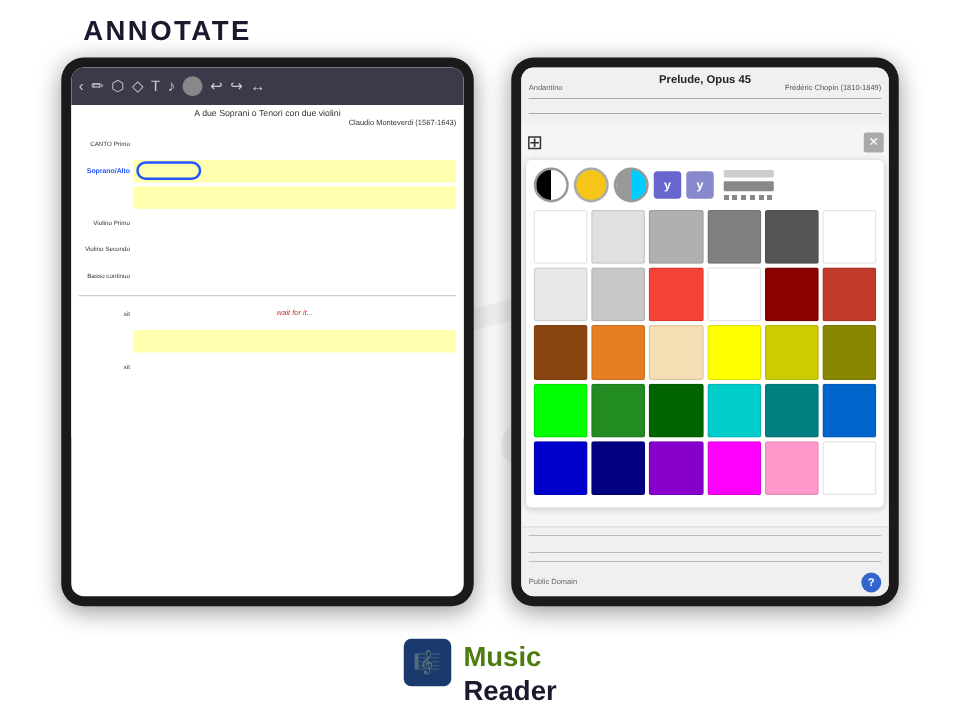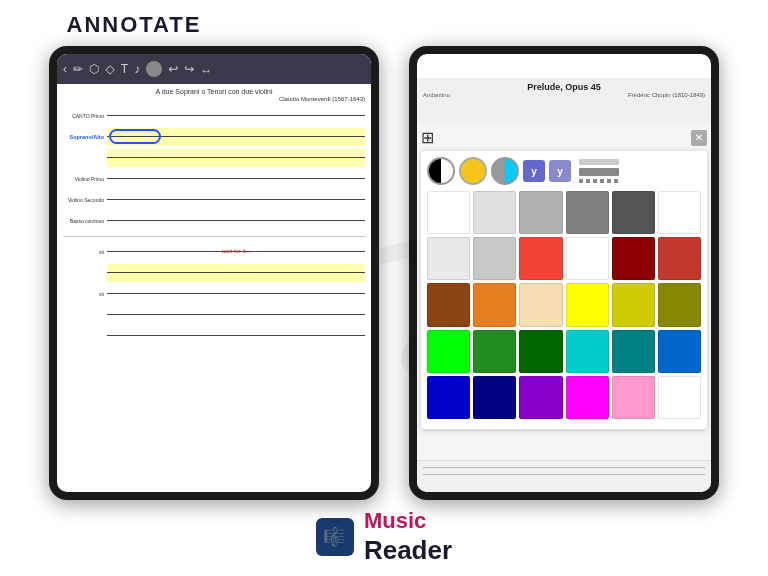--- a/index.html
+++ b/index.html
@@ -220,25 +220,26 @@
 
     .logo-text {
       display: flex;
       flex-direction: column;
       line-height: 1.2;
     }
 
     .logo-music {
       font-size: 22px;
       font-weight: bold;
-      color: #be185d;
+      color: #4d7c0f;
+      margin-top: 20px;
     }
 
     .logo-reader {
-      font-size: 26px;
+      font-size: 22px;
       font-weight: bold;
       color: #1a1a2e;
     }
 
     .tablets-wrapper {
       position: relative;
       display: flex;
       justify-content: center;
       gap: 30px;
       width: 100%;
@@ -305,21 +306,20 @@
       width: 52px;
       height: 15px;
       border: 2px solid #2255ff;
       border-radius: 10px;
     }
 
     .right-tablet-screen {
       display: flex;
       flex-direction: column;
       height: 100%;
-      margin-top: 24px;
     }
 
     .right-header {
       padding: 4px 6px 2px;
       background: #f0f0f0;
       text-align: center;
     }
 
     .right-title {
       font-size: 9px;

